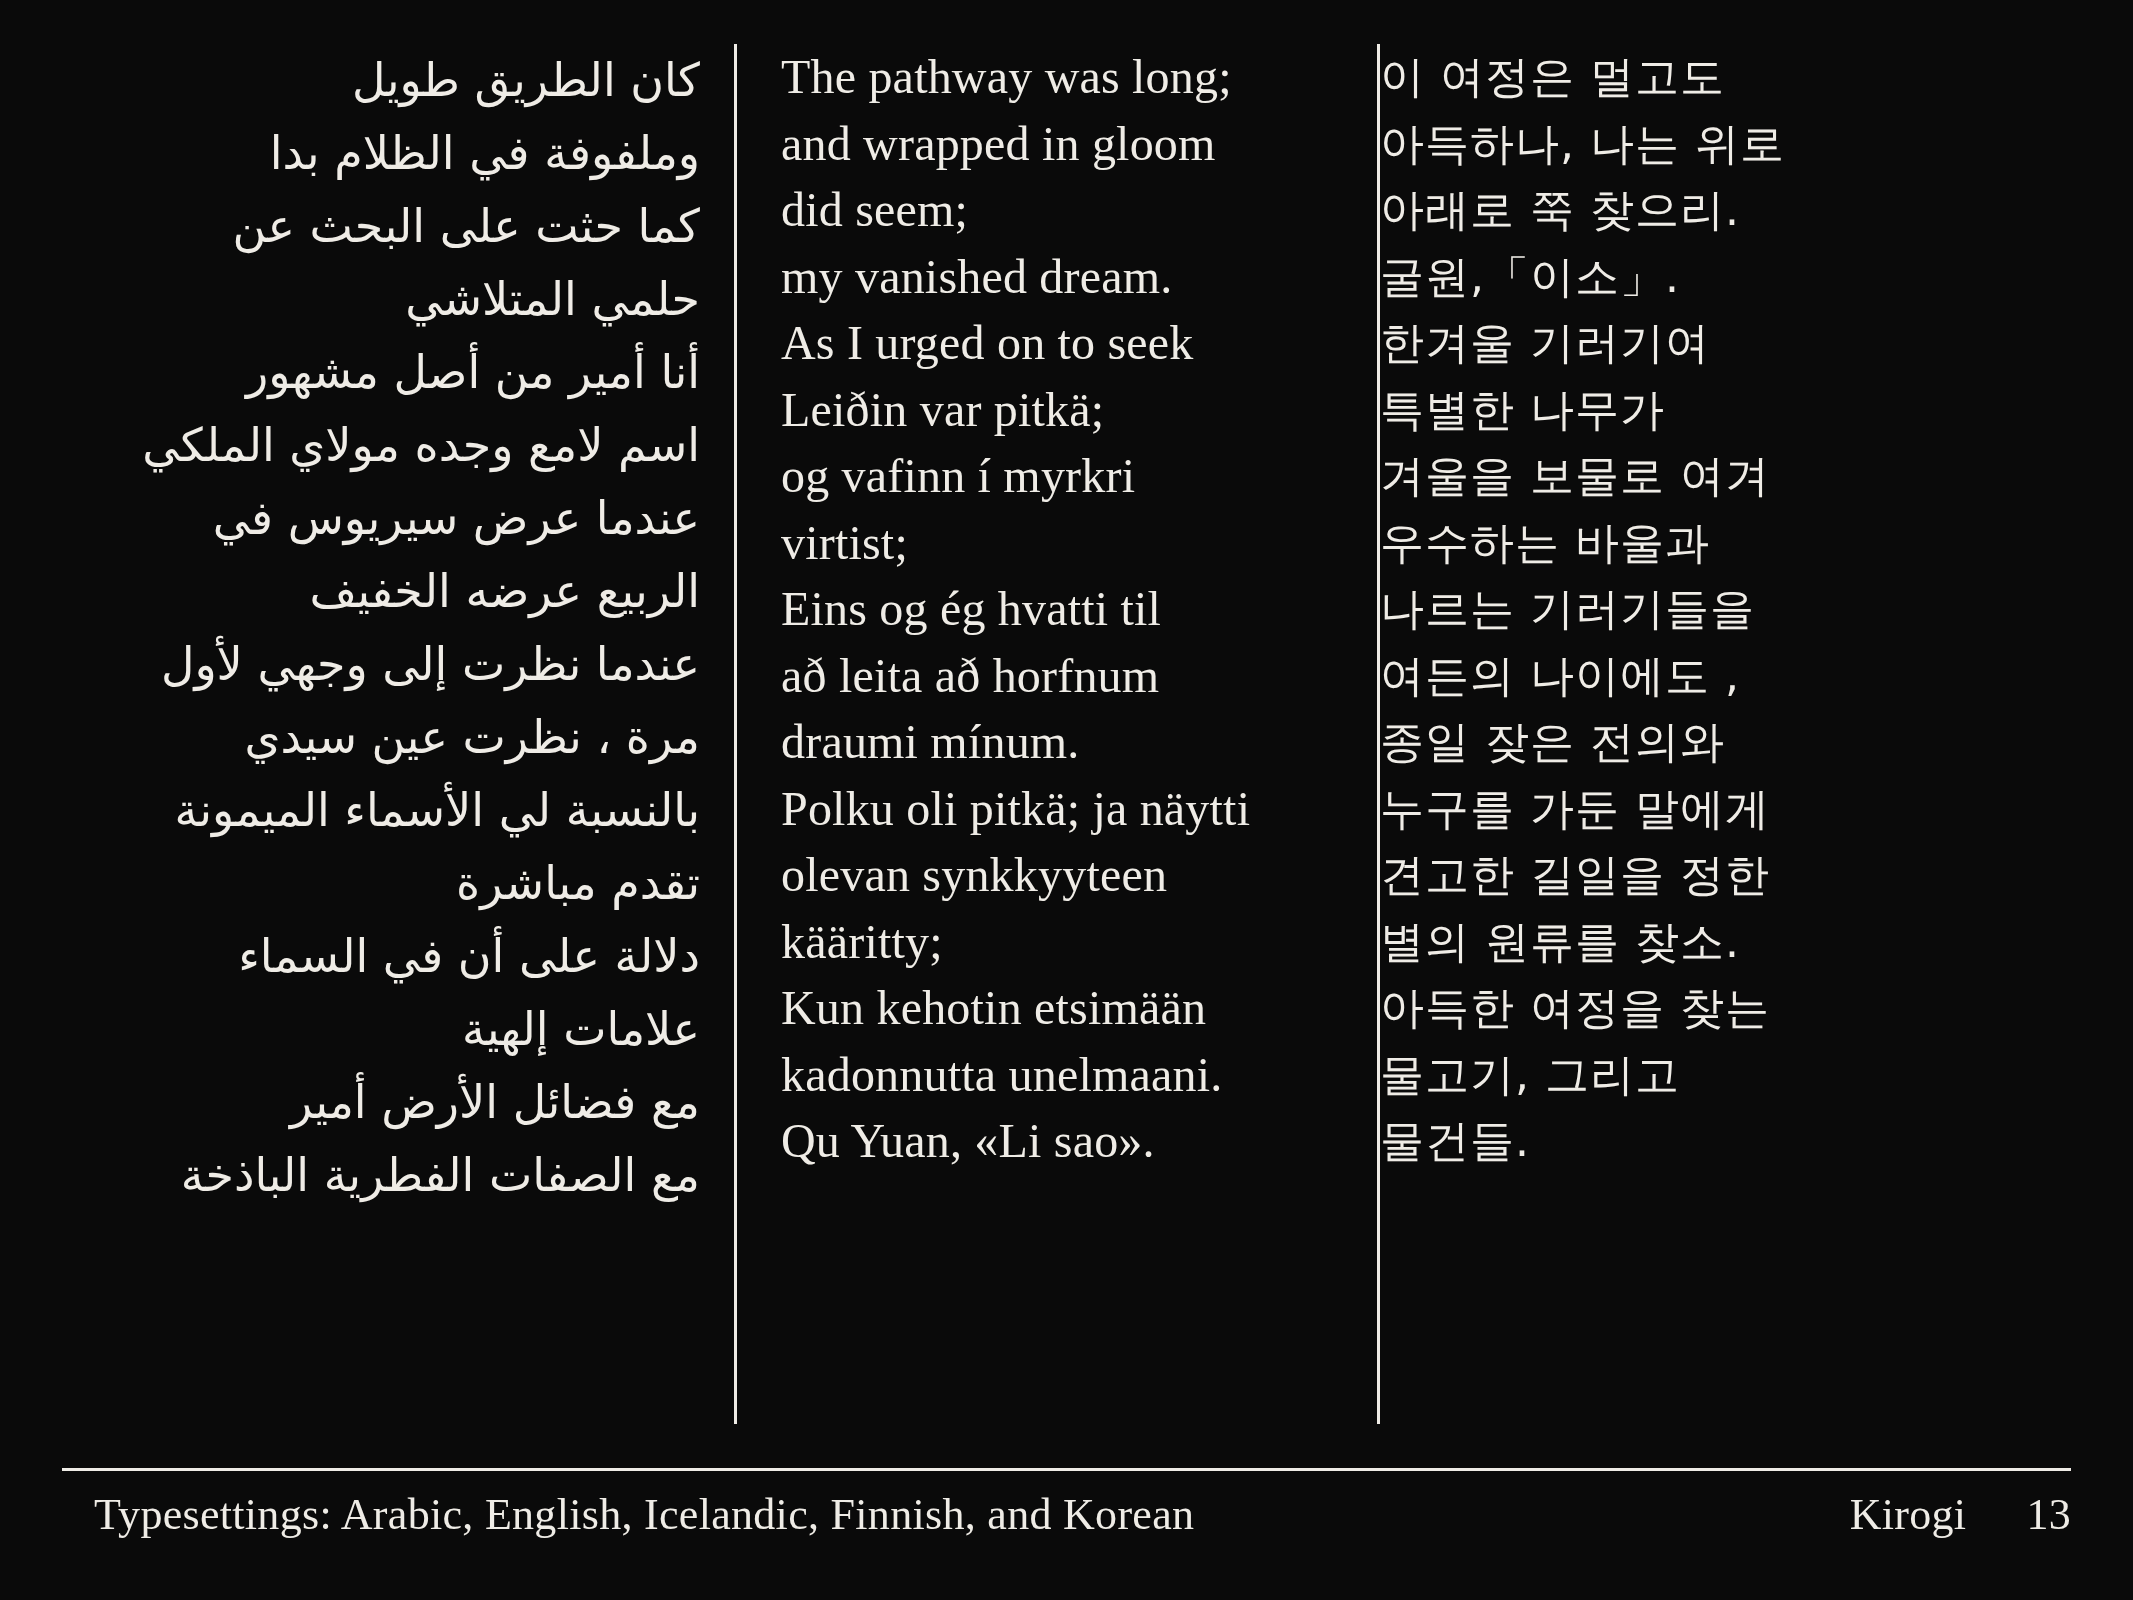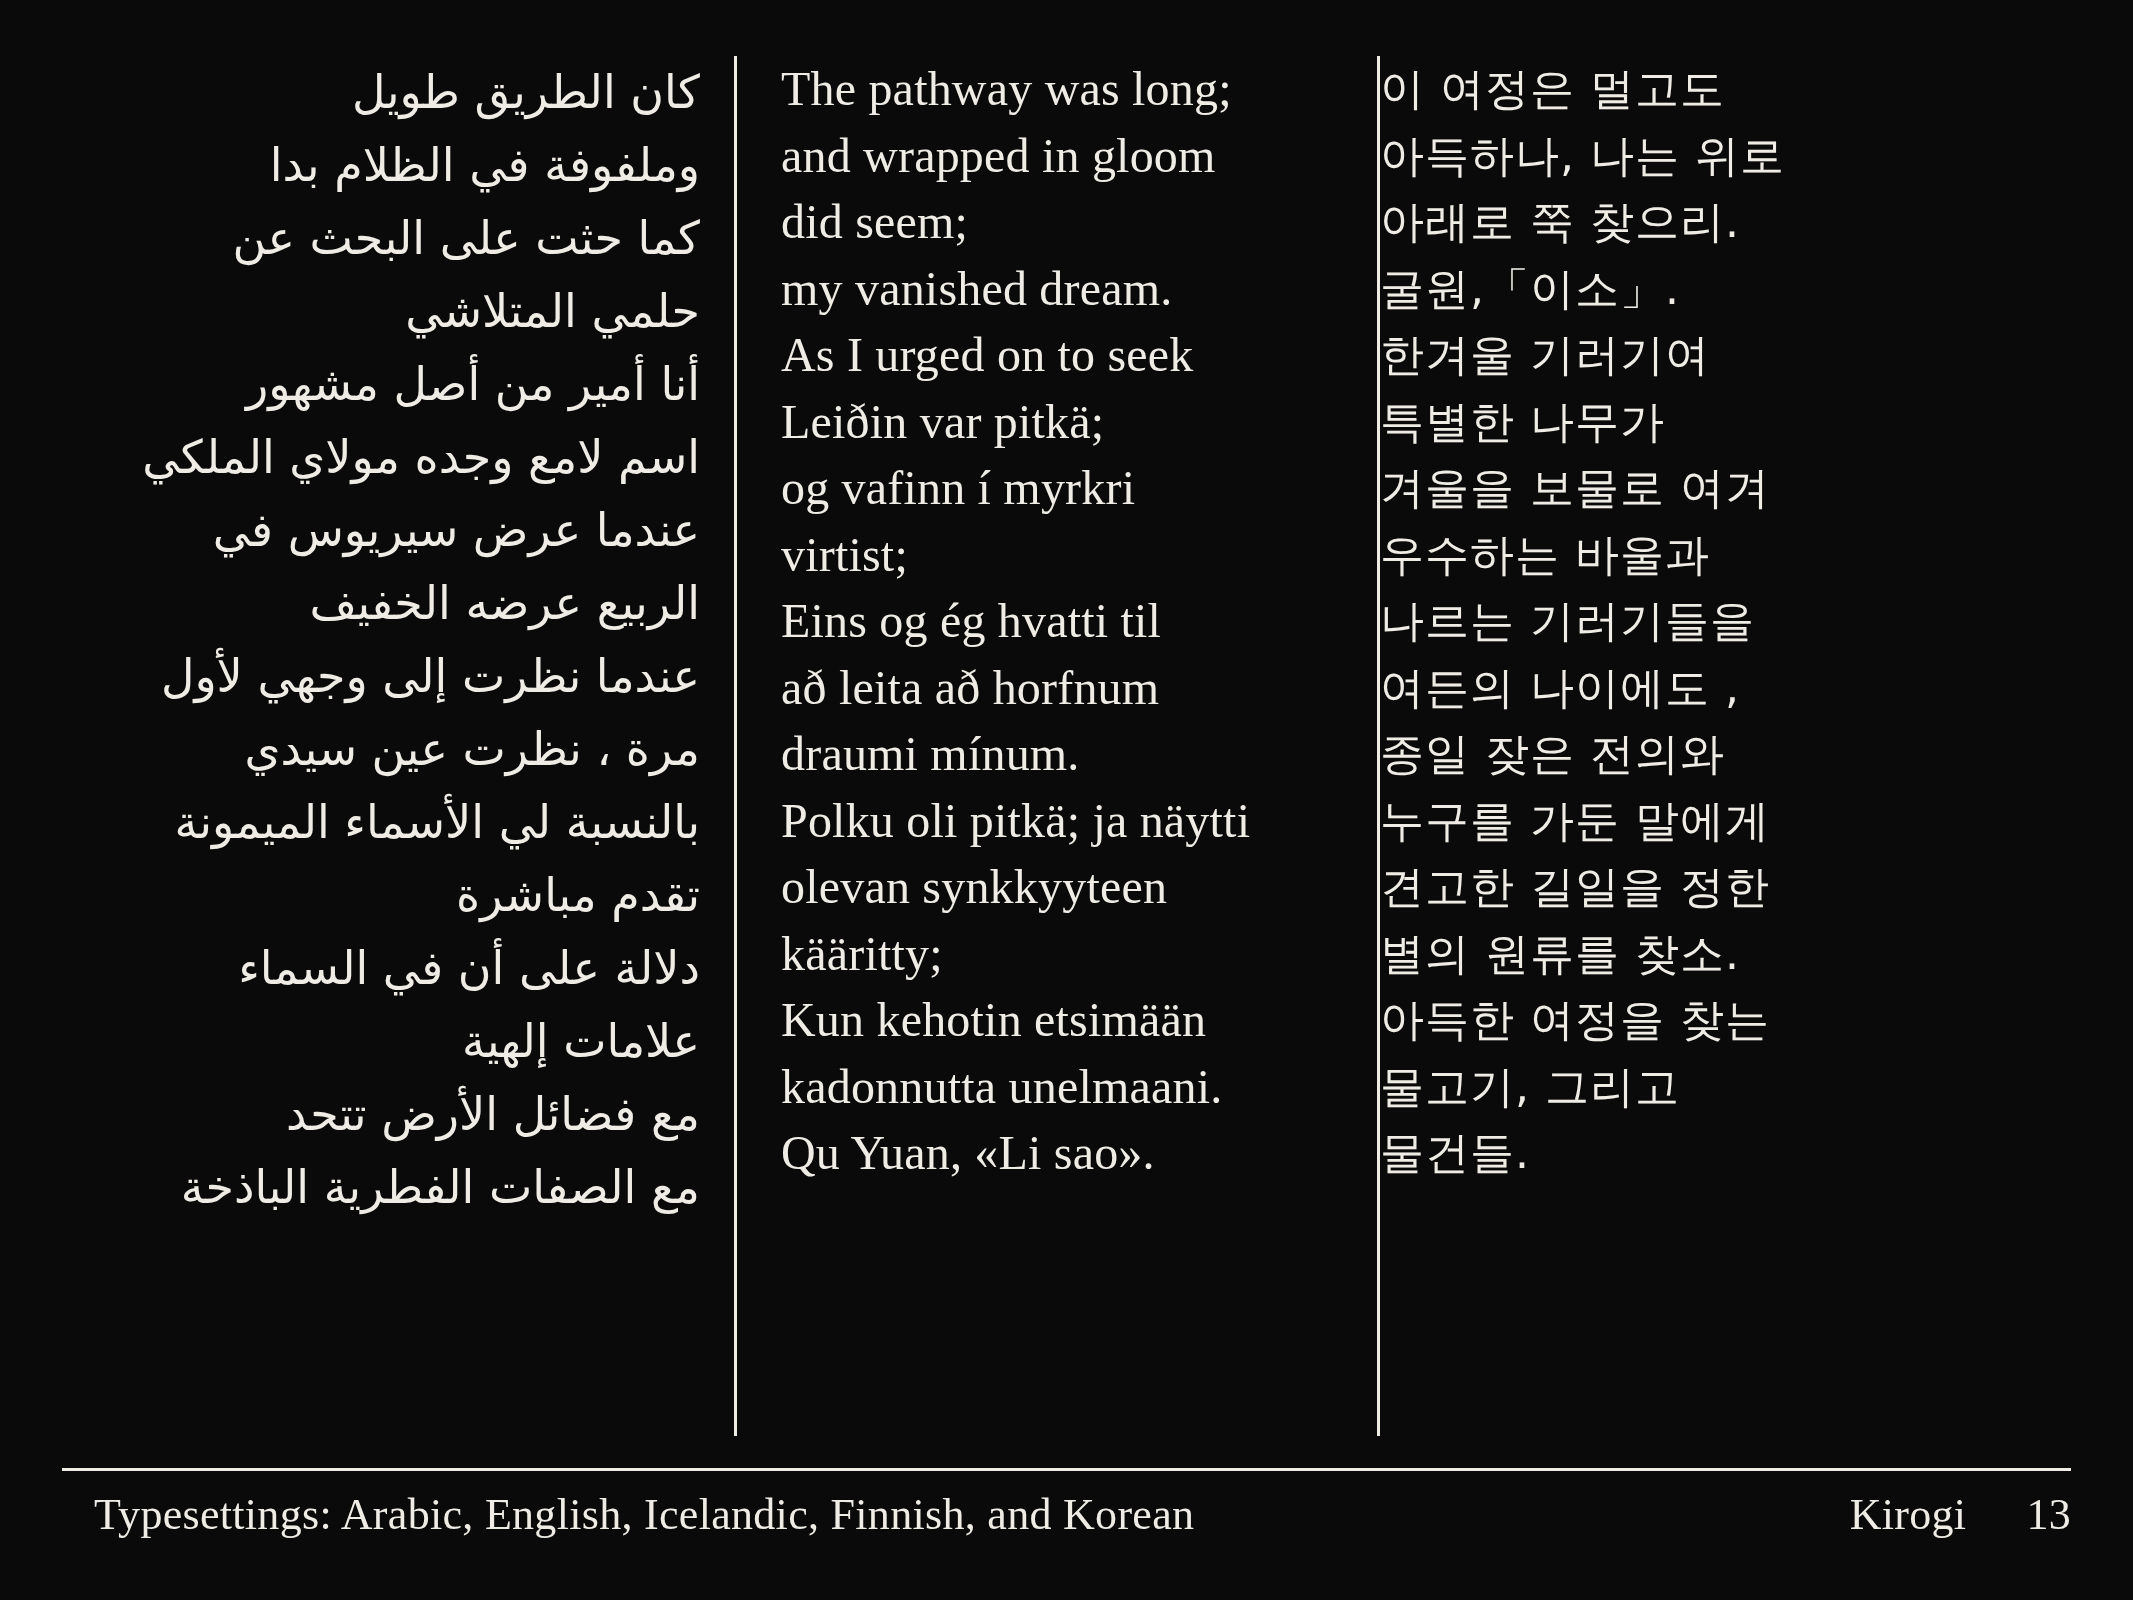--- a/index.html
+++ b/index.html
@@ -19,21 +19,21 @@
     position: relative;
     width: 2133px;
     height: 1600px;
     background: #0a0a0a;
     box-sizing: border-box;
   }
 
   .columns {
     position: absolute;
     left: 62px;
-    top: 56px;
+    top: 44px;
     width: 2009px;
     height: 1380px;
     display: flex;
     flex-direction: row;
     align-items: stretch;
   }
 
   .col {
     position: relative;
     box-sizing: border-box;
@@ -149,21 +149,21 @@
         <div class="line">أنا أمير من أصل مشهور</div>
         <div class="line">اسم لامع وجده مولاي الملكي</div>
         <div class="line">عندما عرض سيريوس في</div>
         <div class="line">الربيع عرضه الخفيف</div>
         <div class="line">عندما نظرت إلى وجهي لأول</div>
         <div class="line">مرة ، نظرت عين سيدي</div>
         <div class="line">بالنسبة لي الأسماء الميمونة</div>
         <div class="line">تقدم مباشرة</div>
         <div class="line">دلالة على أن في السماء</div>
         <div class="line">علامات إلهية</div>
-        <div class="line">مع فضائل الأرض تتحد</div>
+        <div class="line">مع فضائل الأرض أمير</div>
         <div class="line">مع الصفات الفطرية الباذخة</div>
       </div>
     </div>
 
     <div class="rule"></div>
 
     <div class="col col-latin">
       <div class="lines">
         <div class="line">The pathway was long;</div>
         <div class="line">and wrapped in gloom</div>

